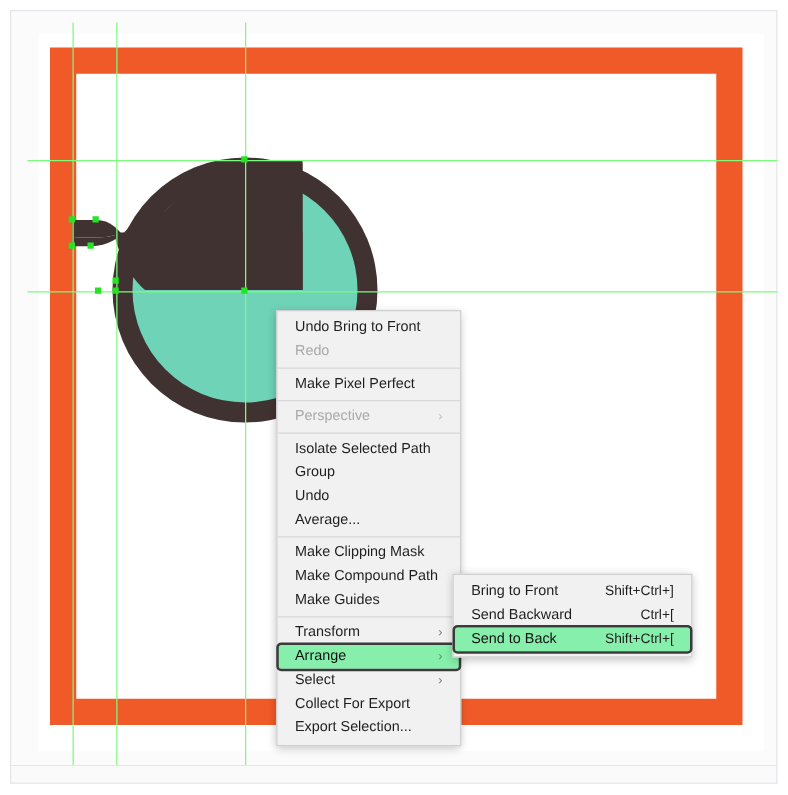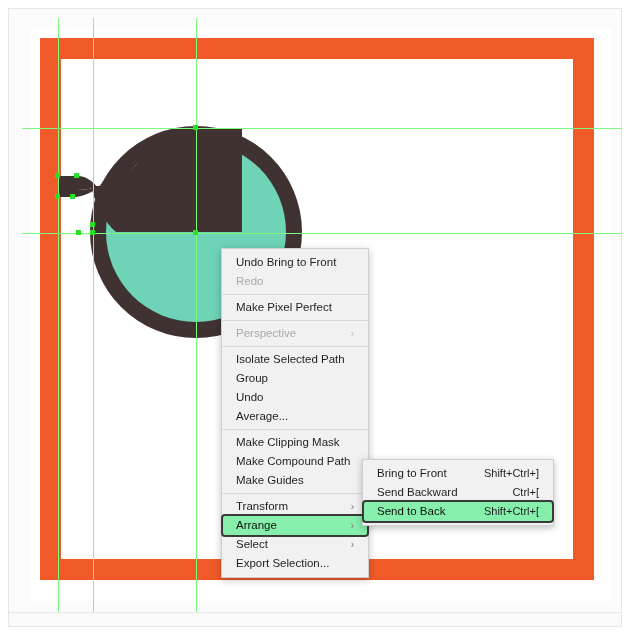--- a/index.html
+++ b/index.html
@@ -204,20 +204,23 @@
           <span class="lbl">Arrange</span>
           <span class="arrow">›</span>
         </div>
         <div class="focus-ring"></div>
       </div>
       <div class="mi">
         <span class="lbl">Select</span>
         <span class="arrow">›</span>
       </div>
       <div class="mi">
+        <span class="lbl">Collect For Export</span>
+      </div>
+      <div class="mi">
         <span class="lbl">Export Selection...</span>
       </div>
     </div>
 
   <div class="ctx-menu" id="sub-menu">
       <div class="mi">
         <span class="lbl">Bring to Front</span>
         <span class="sc">Shift+Ctrl+]</span>
       </div>
       <div class="mi">

